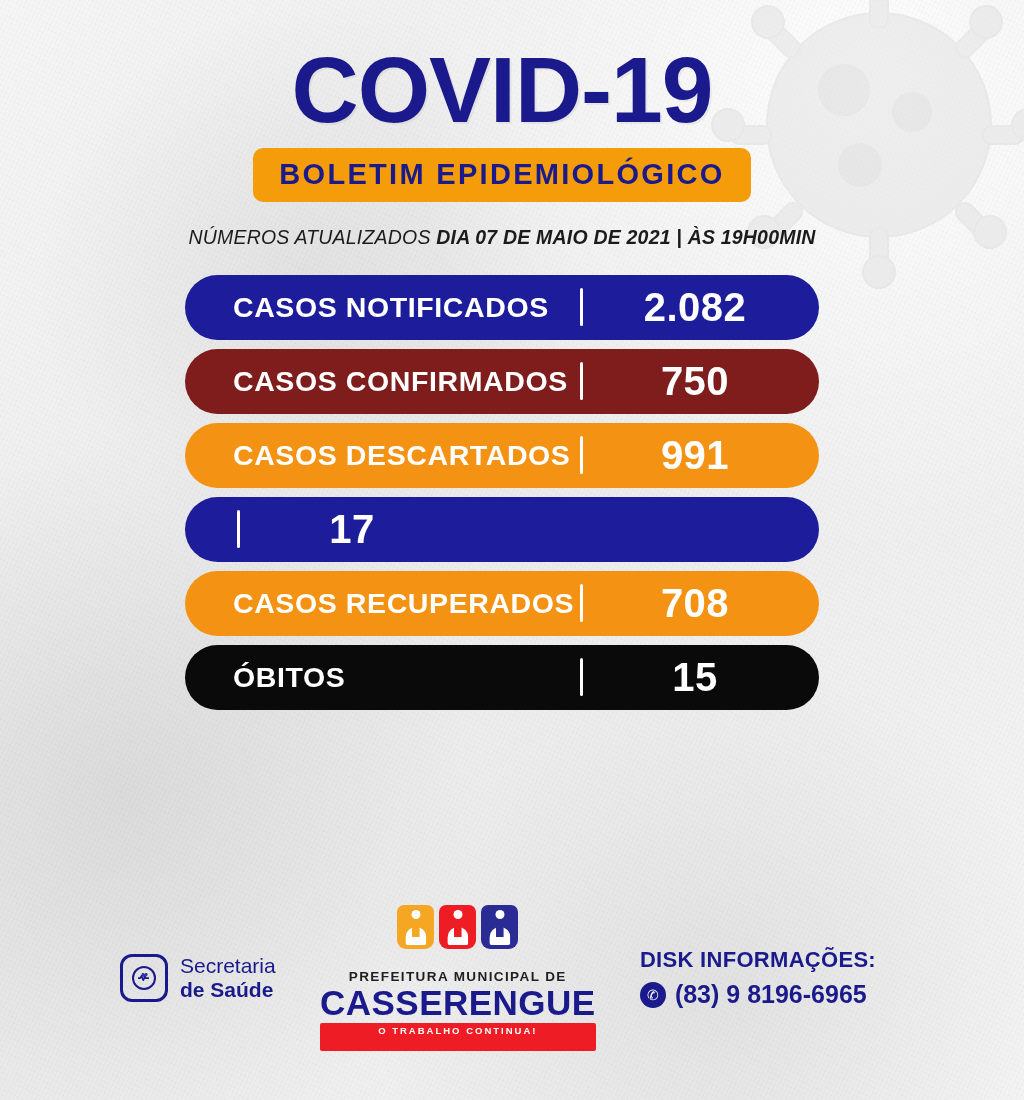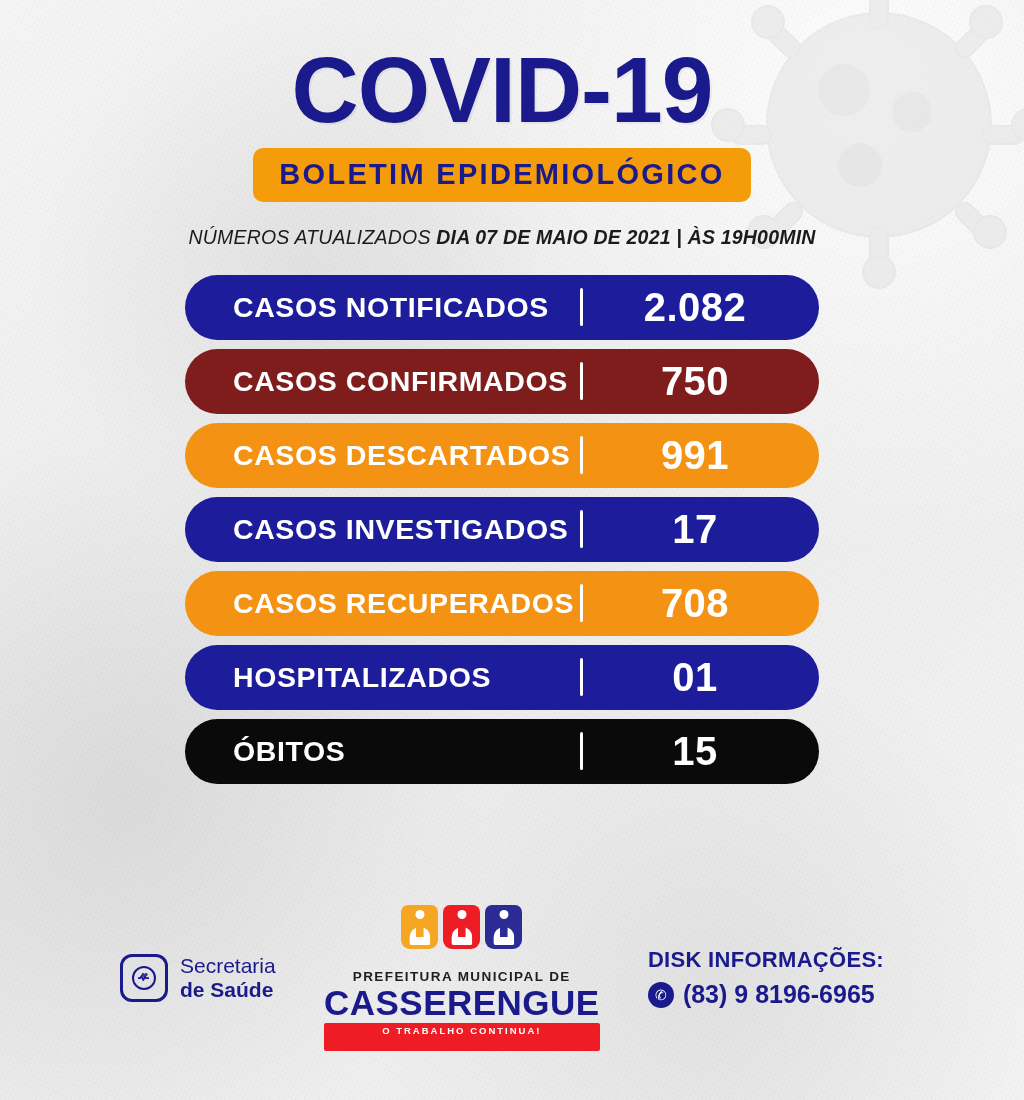--- a/index.html
+++ b/index.html
@@ -124,21 +124,21 @@
     text-align: center;
     font-size: 40px;
     font-weight: bold;
     letter-spacing: .5px;
   }
 
   
   .footer {
     position: absolute;
     left: 0;
-    right: 0;
+    right: 8px;
     bottom: 62px;
     height: 120px;
     display: flex;
     align-items: center;
     justify-content: space-between;
     padding: 0 120px;
   }
 
   
   .sec {
@@ -295,37 +295,31 @@
       <span class="value">750</span>
     </div>
 
     <div class="row" style="background: rgb(244, 147, 19);">
       <span class="name">CASOS DESCARTADOS</span>
       <span class="sep"></span>
       <span class="value">991</span>
     </div>
 
     <div class="row" style="background: rgb(29, 29, 156);">
-      <span class="name">CASOS INVESTIGADOS</span>
       <span class="sep"></span>
       <span class="value">17</span>
     </div>
 
 
     <div class="row" style="background: rgb(244, 147, 19);">
       <span class="name">CASOS RECUPERADOS</span>
       <span class="sep"></span>
       <span class="value">708</span>
     </div>
 
-    <div class="row" style="background: rgb(29, 29, 156);">
-      <span class="name">HOSPITALIZADOS</span>
-      <span class="sep"></span>
-      <span class="value">01</span>
-    </div>
 
     <div class="row" style="background: rgb(10, 10, 10);">
       <span class="name">ÓBITOS</span>
       <span class="sep"></span>
       <span class="value">15</span>
     </div>
 
   </div>
 
   <div class="footer">

